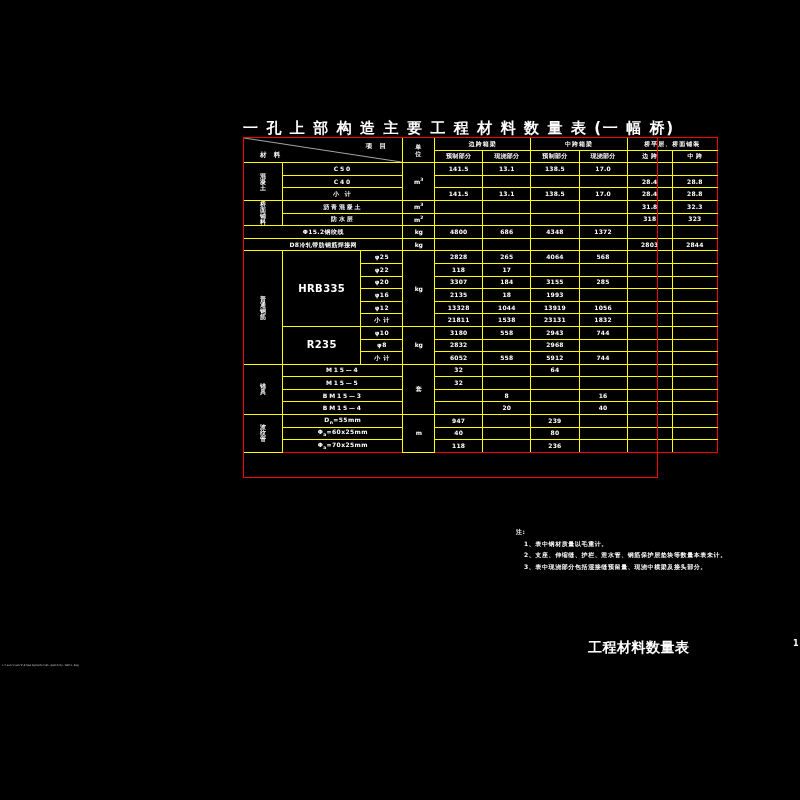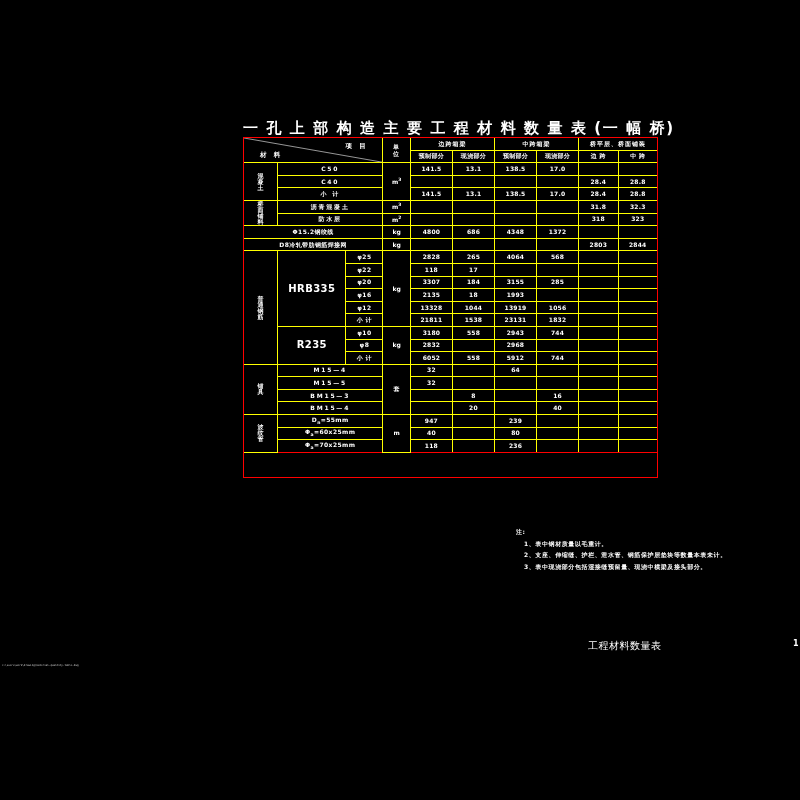--- a/index.html
+++ b/index.html
@@ -28,21 +28,21 @@
     font-weight: bold;
     color: #ffffff;
     white-space: nowrap;
   }
 
   
   #mat-table {
     position: absolute;
     left: 243px;
     top: 137px;
-    width: 415px;
+    width: 475px;
     border-collapse: collapse;
     table-layout: fixed;
   }
   #mat-table td, #mat-table th {
     border: 0.6px solid #ffff00;
     padding: 0;
     margin: 0;
     font-size: 6px;
     font-weight: bold;
     text-align: center;
@@ -127,22 +127,22 @@
     margin-left: 8px;
     margin-bottom: 2.5px;
     white-space: nowrap;
   }
 
   
   #footer-label {
     position: absolute;
     left: 588px;
     top: 639px;
-    font-size: 10px;
-    font-weight: normal;
+    font-size: 14px;
+    font-weight: bold;
     letter-spacing: 0.5px;
     color: #ffffff;
   }
   #footer-page {
     position: absolute;
     left: 793px;
     top: 639px;
     font-size: 8px;
     font-weight: bold;
     color: #ffffff;

